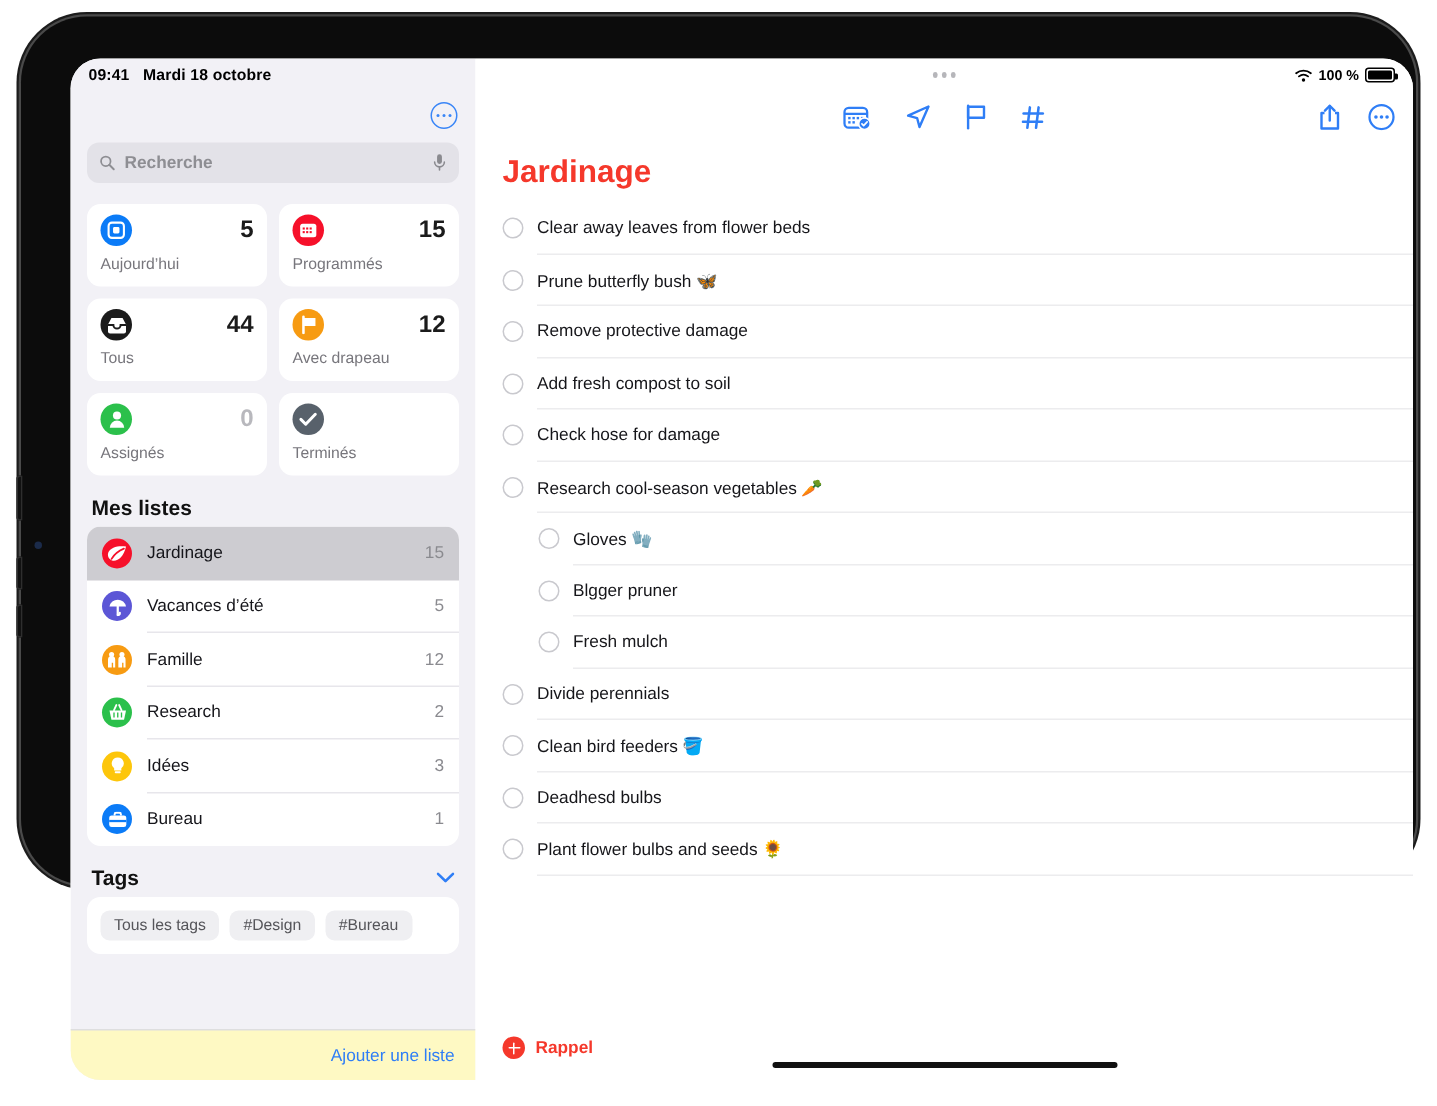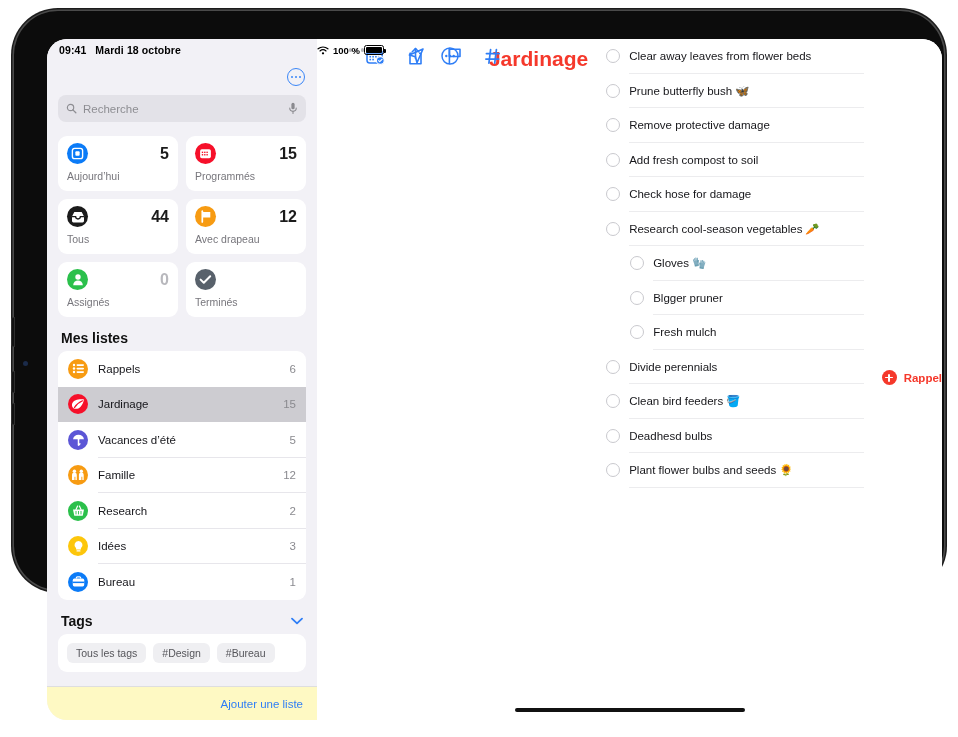--- a/index.html
+++ b/index.html
@@ -67,21 +67,21 @@
   .circle-more {
     width: 18px; height: 18px; border-radius: 50%;
     border: 1.4px solid #3a86f7;
     display: flex; align-items: center; justify-content: center;
     gap: 1.6px;
   }
   .circle-more i {
     width: 2.3px; height: 2.3px; border-radius: 50%;
     background: #3a86f7; display: block;
   }
-  #search-wrap { padding: 2px 11px 0 11px; }
+  #search-wrap { padding: 2px 11px 0 11px; font-weight: bold; }
   #search-box {
     height: 27px; background: #e3e2e8; border-radius: 8px;
     display: flex; align-items: center; padding: 0 8px; gap: 6px;
   }
   #search-box .ph {
     flex: 1; font-size: 11.5px; color: #8e8e93;
   }
   .sf-mag { width: 11px; height: 11px; flex: none; }
   .sf-mic { width: 10px; height: 13px; flex: none; }
 
@@ -146,21 +146,21 @@
     height: 34px;
     display: flex; align-items: center; justify-content: flex-end;
     padding-right: 14px;
     background: #fef9c3;
   }
   #add-list-btn { font-size: 11.5px; color: #2f7ef6; }
 
   
   #main {
     flex: 1; background: #ffffff; position: relative;
-    display: flex; flex-direction: row;
+    display: flex; flex-direction: column;
   }
   #main-status {
     height: 22px; display: flex; align-items: center;
     justify-content: space-between; padding: 0 12px 0 0;
     position: relative;
   }
   #multitask-dots {
     position: absolute; left: 0; right: 0; top: 0; bottom: 0;
     display: flex; align-items: center; justify-content: center; gap: 2.5px;
   }
@@ -358,36 +358,20 @@
             </div>
             <div class="smart-label">Terminés</div>
           </div>
         </div>
 
       <div class="section-head">
         <span class="t">Mes listes</span>
       </div>
 
       <div id="lists-card">
-          <div class="list-row pre-sel">
-            <span class="list-icon" style="background:#f79b12">
-              <svg width="13" height="11" viewBox="0 0 13 11">
-                <g fill="#fff">
-                  <circle cx="2" cy="2" r="1.2"></circle>
-                  <circle cx="2" cy="5.5" r="1.2"></circle>
-                  <circle cx="2" cy="9" r="1.2"></circle>
-                  <rect x="4.5" y="1.2" width="7.5" height="1.7" rx=".8"></rect>
-                  <rect x="4.5" y="4.7" width="7.5" height="1.7" rx=".8"></rect>
-                  <rect x="4.5" y="8.2" width="7.5" height="1.7" rx=".8"></rect>
-                </g>
-              </svg>
-            </span>
-            <span class="list-name">Rappels</span>
-            <span class="list-count">6</span>
-          </div>
           <div class="list-row selected">
             <span class="list-icon" style="background:#f6102a">
               <svg width="14" height="12" viewBox="0 0 14 12">
                 <path d="M13 1.4C8.5.6 2.6 1.6 1.2 5.4c-.9 2.5.6 5 3 5.4 3.3.5 7.3-2.4 8.8-9.4z" fill="#fff"></path>
                 <path d="M11.6 2.8C8.2 4.2 5.4 6.3 3.4 9.6" fill="none" stroke="#f6102a" stroke-width="1.2" stroke-linecap="round"></path>
               </svg>
             </span>
             <span class="list-name">Jardinage</span>
             <span class="list-count">15</span>
           </div>

